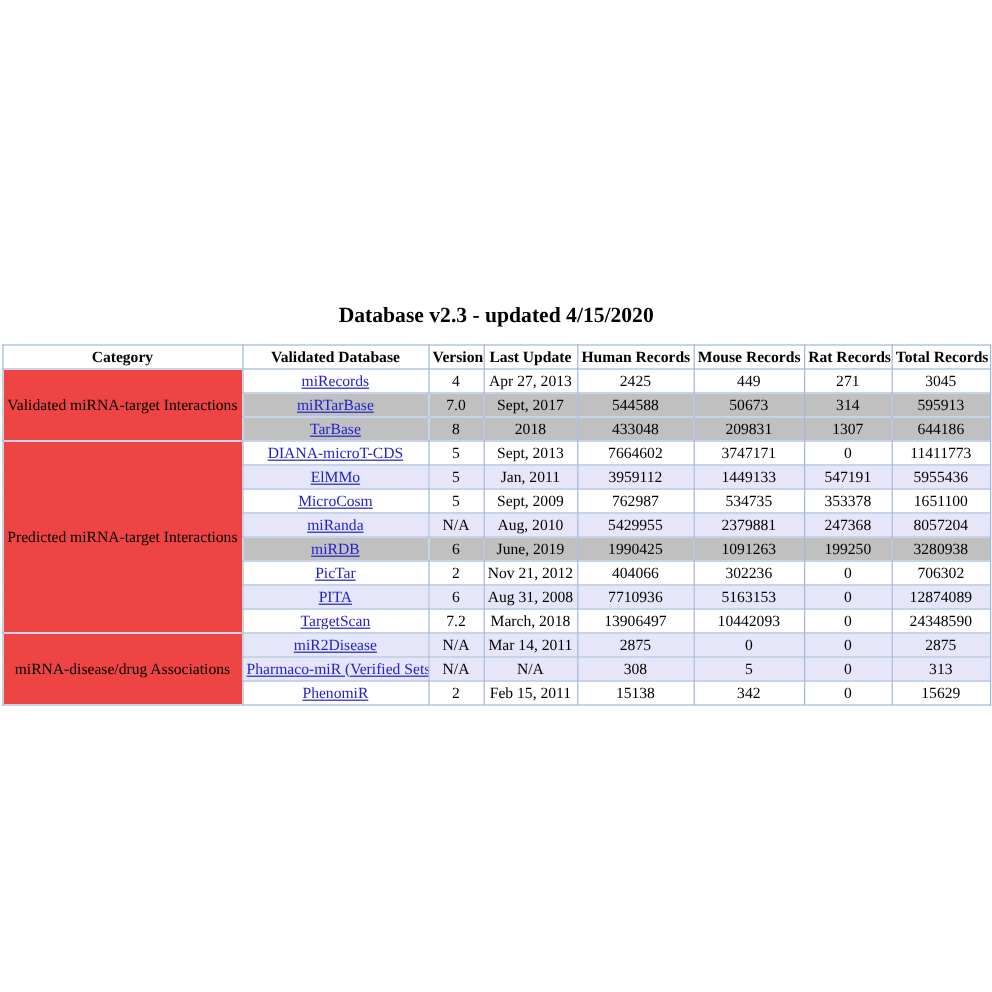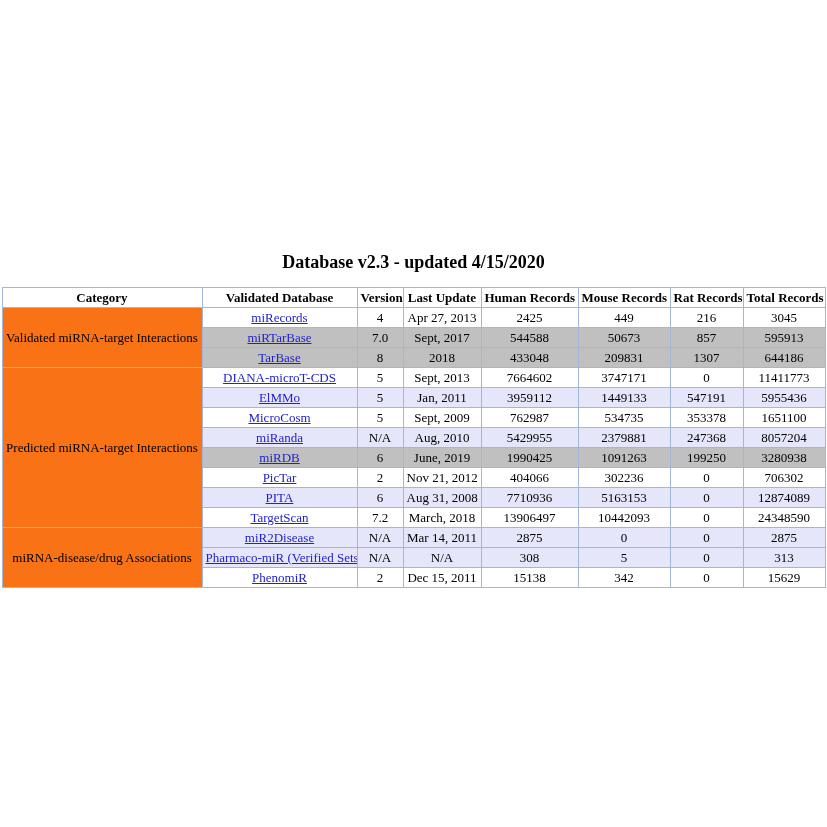--- a/index.html
+++ b/index.html
@@ -46,21 +46,21 @@
     font-weight: bold;
     background: #ffffff;
   }
   a {
     color: var(--link-color, #2222cc);
     cursor: pointer;
   }
   .row-white   { background: var(--row-white,   #ffffff); }
   .row-lavender{ background: var(--row-lavender,#e6e6fa); }
   .row-silver  { background: var(--row-silver,  #c0c0c0); }
-  td.category-cell { background: #f97316; }
+  td.category-cell { background: #ef4444; }
 </style>
 </head>
 <body>
 
 <div class="page">
   <h1 class="title">Database v2.3 - updated 4/15/2020</h1>
 
   <table class="db">
     <colgroup>
       <col style="width:200px">
@@ -85,30 +85,30 @@
         </tr>
     </thead>
     <tbody>
         <tr class="row-white">
           <td rowspan="3" class="category-cell">Validated miRNA-target Interactions</td>
           <td><a href="#">miRecords</a></td>
           <td>4</td>
           <td>Apr 27, 2013</td>
           <td>2425</td>
           <td>449</td>
-          <td>216</td>
+          <td>271</td>
           <td>3045</td>
         </tr>
         <tr class="row-silver">
           <td><a href="#">miRTarBase</a></td>
           <td>7.0</td>
           <td>Sept, 2017</td>
           <td>544588</td>
           <td>50673</td>
-          <td>857</td>
+          <td>314</td>
           <td>595913</td>
         </tr>
         <tr class="row-silver">
           <td><a href="#">TarBase</a></td>
           <td>8</td>
           <td>2018</td>
           <td>433048</td>
           <td>209831</td>
           <td>1307</td>
           <td>644186</td>
@@ -201,21 +201,21 @@
           <td>N/A</td>
           <td>N/A</td>
           <td>308</td>
           <td>5</td>
           <td>0</td>
           <td>313</td>
         </tr>
         <tr class="row-white">
           <td><a href="#">PhenomiR</a></td>
           <td>2</td>
-          <td>Dec 15, 2011</td>
+          <td>Feb 15, 2011</td>
           <td>15138</td>
           <td>342</td>
           <td>0</td>
           <td>15629</td>
         </tr>
       </tbody>
   </table>
 </div>
 
 </body></html>

